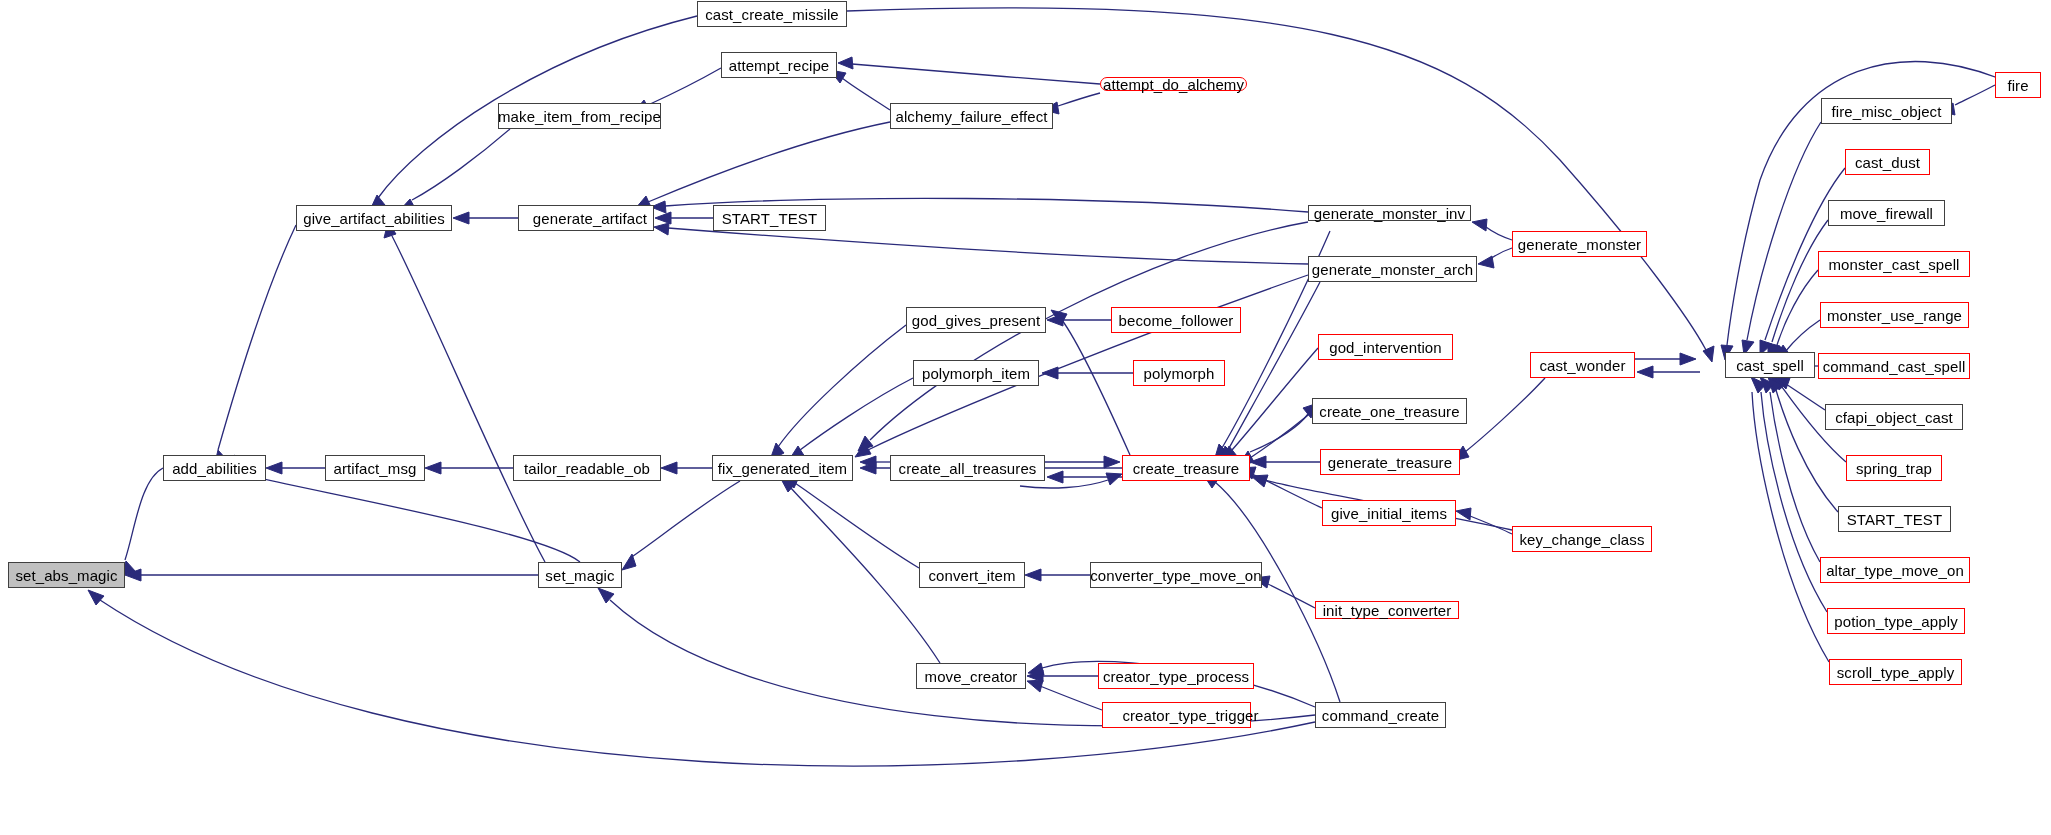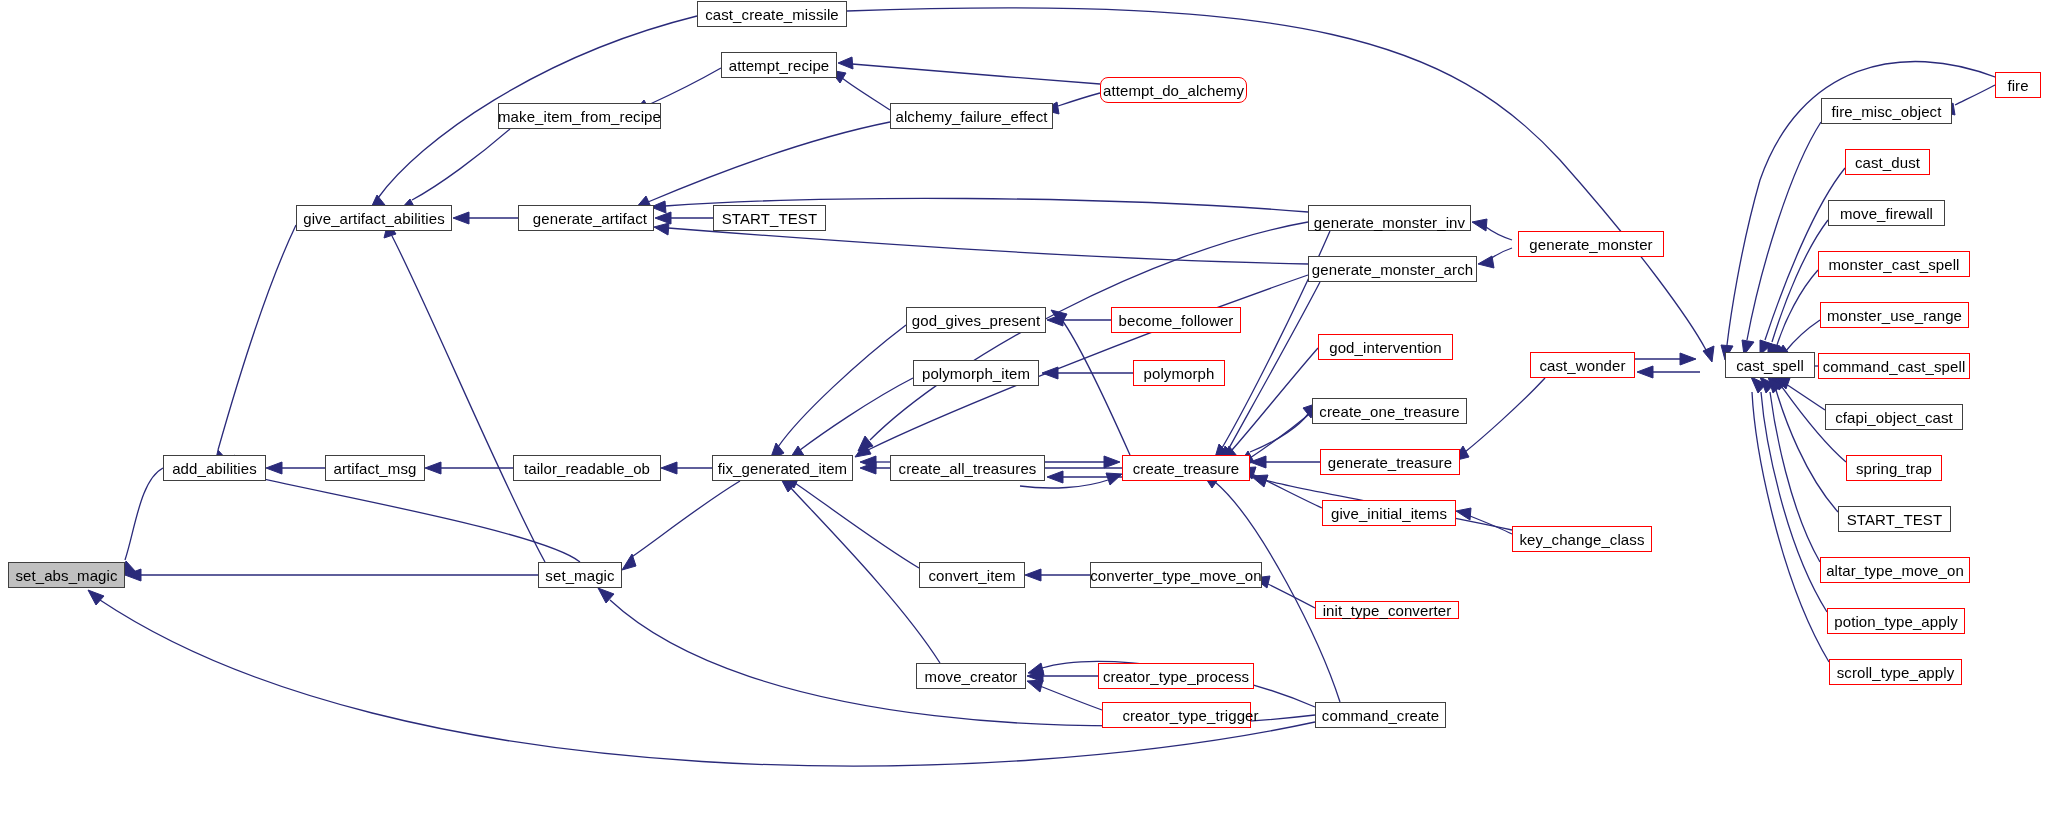--- a/index.html
+++ b/index.html
@@ -368,21 +368,21 @@
     </div>
     <div class="node" style="left: 721px; top: 52px; width: 116px; height: 26px;">
       <span class="node-label">attempt_recipe</span>
     </div>
     <div class="node" style="left: 697px; top: 1px; width: 150px; height: 26px;">
       <span class="node-label">cast_create_missile</span>
     </div>
     <div class="node" style="left: 890px; top: 103px; width: 163px; height: 26px;">
       <span class="node-label">alchemy_failure_effect</span>
     </div>
-    <div class="node red" style="left: 1100px; top: 77px; width: 147px; height: 26px; border-radius: 8px;">
+    <div class="node red" style="left: 1100px; top: 77px; width: 147px; height: 14px; border-radius: 8px;">
       <span class="node-label">attempt_do_alchemy</span>
     </div>
     <div class="node" style="left: 712px; top: 455px; width: 141px; height: 26px;">
       <span class="node-label">fix_generated_item</span>
     </div>
     <div class="node" style="left: 890px; top: 455px; width: 155px; height: 26px;">
       <span class="node-label">create_all_treasures</span>
     </div>
     <div class="node red" style="left: 1122px; top: 455px; width: 128px; height: 26px;">
       <span class="node-label">create_treasure</span>
@@ -413,27 +413,27 @@
     </div>
     <div class="node red" style="left: 1098px; top: 663px; width: 156px; height: 26px;">
       <span class="node-label">creator_type_process</span>
     </div>
     <div class="node red" style="left: 1102px; top: 702px; width: 149px; height: 26px; padding-left: 28px;">
       <span class="node-label">creator_type_trigger</span>
     </div>
     <div class="node" style="left: 1315px; top: 702px; width: 131px; height: 26px;">
       <span class="node-label">command_create</span>
     </div>
-    <div class="node" style="left: 1308px; top: 205px; width: 163px; height: 26px; align-items: flex-end;">
+    <div class="node" style="left: 1308px; top: 205px; width: 163px; height: 16px;">
       <span class="node-label">generate_monster_inv</span>
     </div>
     <div class="node" style="left: 1308px; top: 256px; width: 169px; height: 26px;">
       <span class="node-label">generate_monster_arch</span>
     </div>
-    <div class="node red" style="left: 1512px; top: 231px; width: 146px; height: 26px; margin-left: 6px;">
+    <div class="node red" style="left: 1512px; top: 231px; width: 135px; height: 26px;">
       <span class="node-label">generate_monster</span>
     </div>
     <div class="node red" style="left: 1318px; top: 334px; width: 135px; height: 26px;">
       <span class="node-label">god_intervention</span>
     </div>
     <div class="node" style="left: 1312px; top: 398px; width: 155px; height: 26px;">
       <span class="node-label">create_one_treasure</span>
     </div>
     <div class="node red" style="left: 1320px; top: 449px; width: 140px; height: 26px;">
       <span class="node-label">generate_treasure</span>

